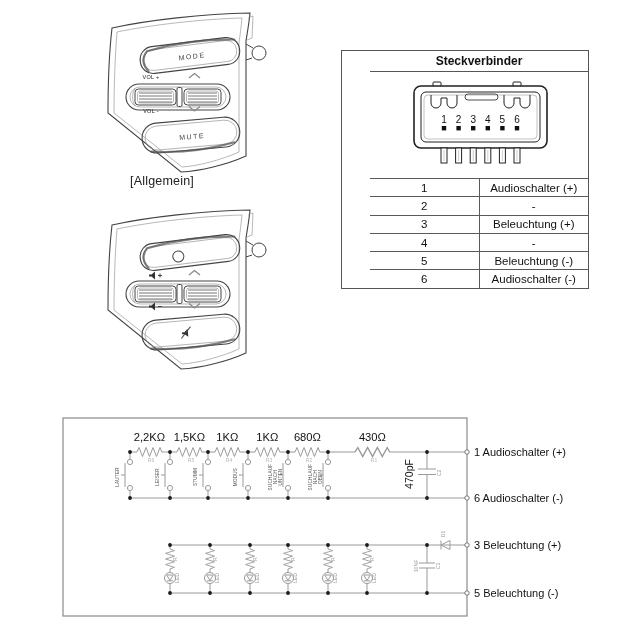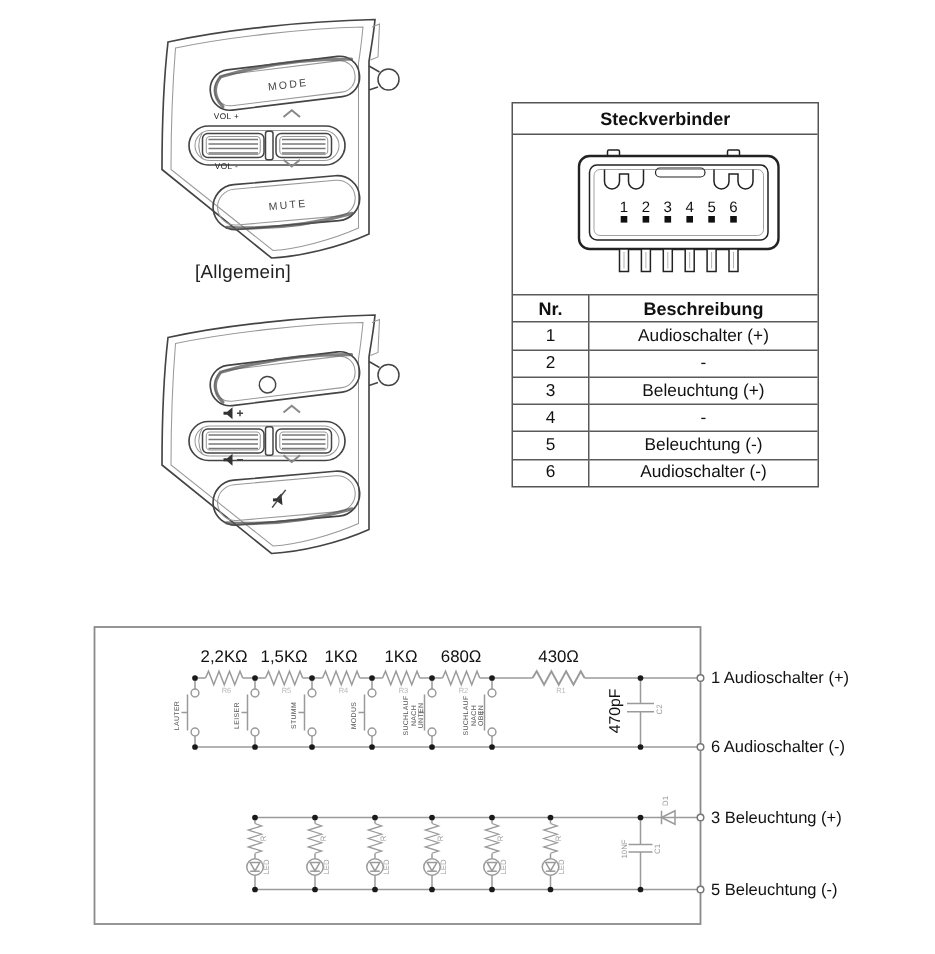--- a/index.html
+++ b/index.html
@@ -150,21 +150,21 @@
       <rect class="ln" x="64" y="112" width="98" height="30" rx="15"></rect>
       <rect class="ln2" x="67" y="115" width="92" height="24" rx="12"></rect>
       <path class="lnb" d="M72,140 Q114,146 156,138"></path>
       <g>
         <path class="glyph" d="M104,126.5 h2.5 l3.5,-3 v8 l-3.5,-3 h-2.5 z"></path>
         <path class="gln" d="M103,132.5 L113,121.5"></path>
       </g>
     </g>
   </svg>
 
-  <div class="abs panel" style="left:341px;top:68px;width:205px;">
+  <div class="abs panel" style="left:341px;top:50px;width:248px;padding-left:28px;">
     <div class="panel-title">Steckverbinder</div>
     <div class="conn-wrap">
       <svg width="231" height="106" viewBox="0 0 231 106">
         <rect class="cstroke" x="63" y="10" width="8" height="6" rx="1" stroke-width="1"></rect>
         <rect class="cstroke" x="143" y="10" width="8" height="6" rx="1" stroke-width="1"></rect>
         <rect class="cstroke" x="44" y="14" width="133" height="62" rx="7" stroke-width="1.6"></rect>
         <rect class="cstroke" x="51" y="20" width="119" height="50" rx="5" stroke-width="1"></rect>
         <rect x="54" y="23" width="113" height="44" rx="4" fill="none" stroke="#999" stroke-width=".6"></rect>
         <path d="M61,23 v8 a5,5 0 0 0 10,0 v-5 h6 v5 a5,5 0 0 0 10,0 v-8" fill="none" stroke="#222" stroke-width="1"></path>
         <path d="M134,23 v8 a5,5 0 0 0 10,0 v-5 h6 v5 a5,5 0 0 0 10,0 v-8" fill="none" stroke="#222" stroke-width="1"></path>
@@ -196,24 +196,20 @@
             <line x1="103.2" y1="78" x2="103.2" y2="89"></line>
               <line x1="117.8" y1="78" x2="117.8" y2="89"></line>
             <line x1="132.4" y1="78" x2="132.4" y2="89"></line>
               <line x1="147" y1="78" x2="147" y2="89"></line>
           </g>
         </g>
       </svg>
     </div>
     <table class="pinout">
       <tbody>
-          <tr>
-        <th class="c-nr">Nr.</th>
-        <th>Beschreibung</th>
-      </tr>
       <tr>
         <td>1</td>
         <td>Audioschalter (+)</td>
           </tr>
       <tr>
         <td>2</td>
         <td>-</td>
           </tr>
       <tr>
         <td>3</td>

